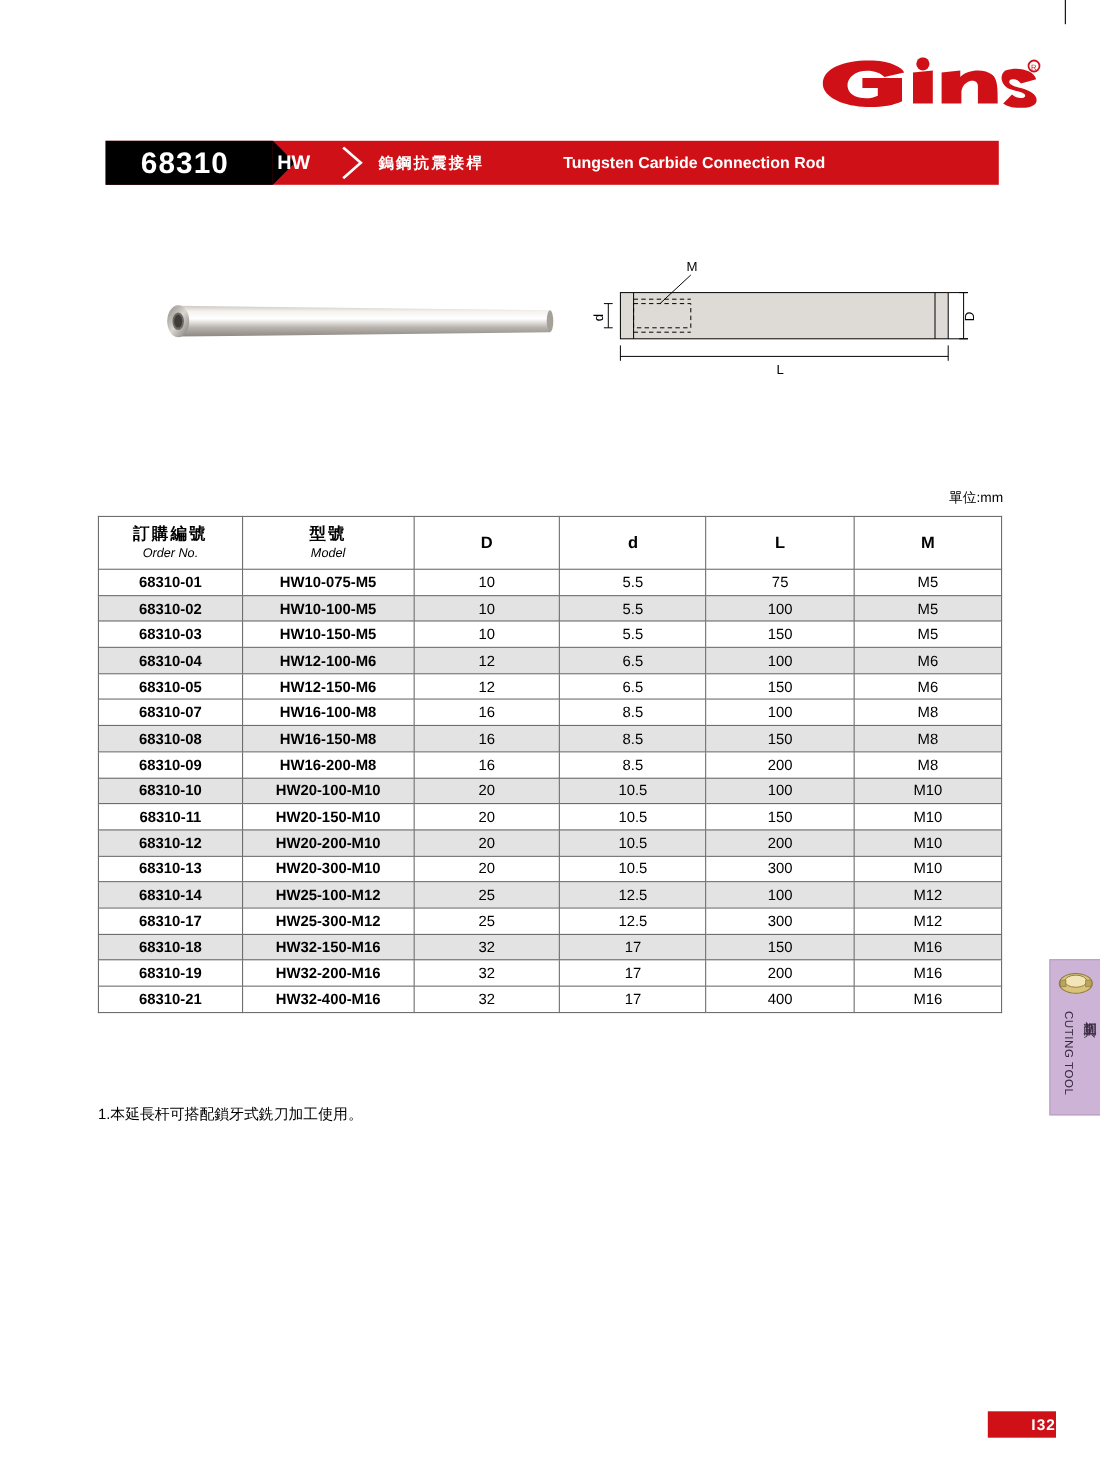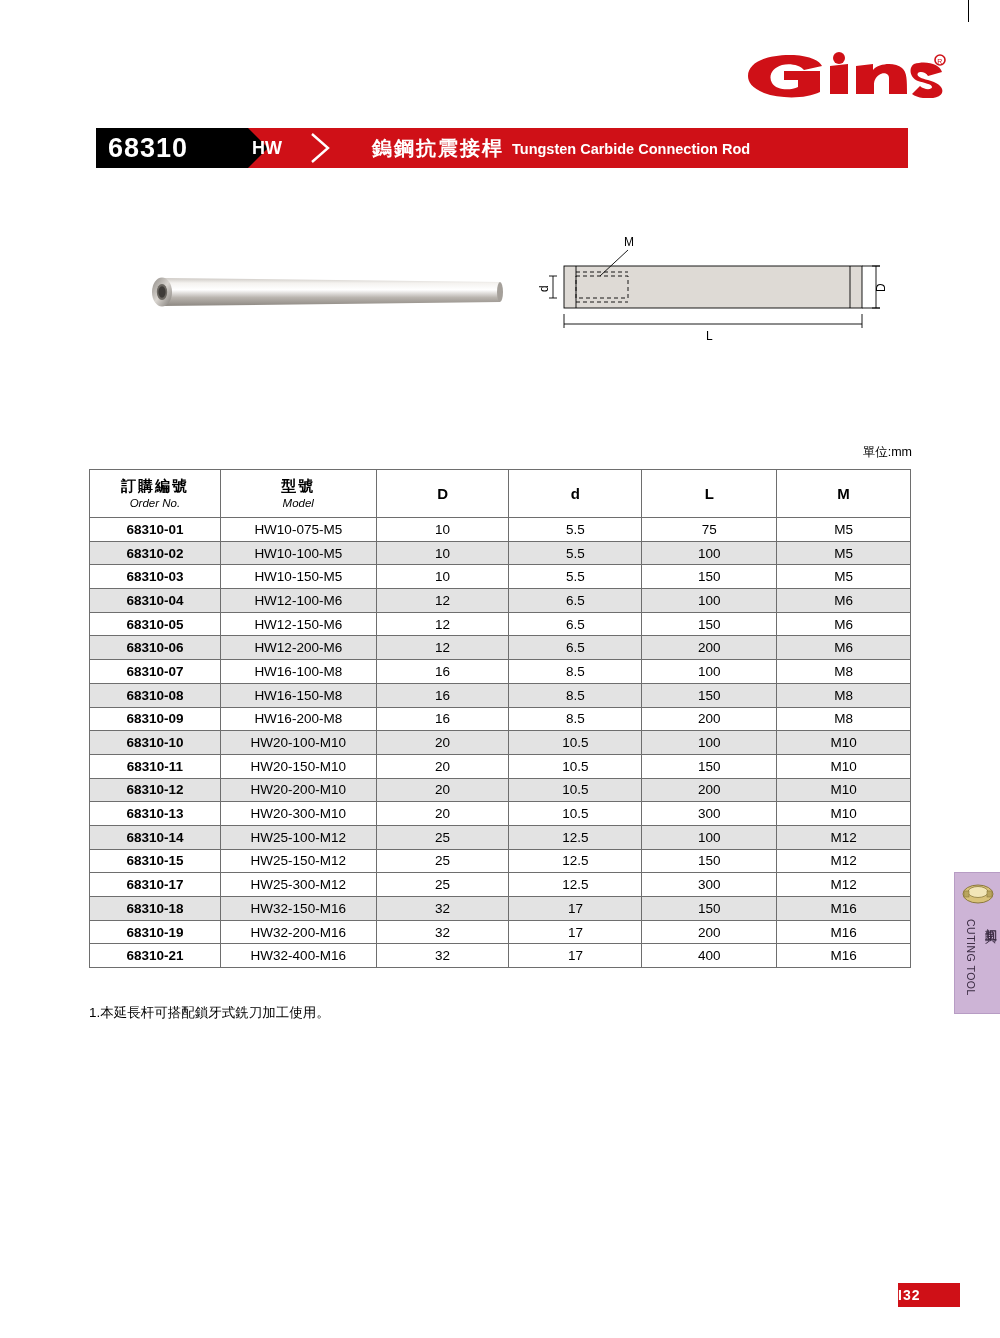--- a/index.html
+++ b/index.html
@@ -63,21 +63,21 @@
     top: 0;
     width: 0;
     height: 0;
     border-top: 20px solid transparent;
     border-bottom: 20px solid transparent;
     border-left: 20px solid #000;
   }
   .order-code {
     position: absolute;
     top: 128px;
-    left: 108px;
+    left: 128px;
     width: 136px;
     height: 40px;
     line-height: 40px;
     color: #fff;
     font-size: 27px;
     font-weight: bold;
     letter-spacing: 1px;
     z-index: 3;
   }
   .series-code {
@@ -98,25 +98,24 @@
     z-index: 3;
   }
   .chevron svg { display:block; }
   .title-cn {
     position: absolute;
     top: 128px;
     left: 344px;
     height: 40px;
     line-height: 41px;
     color: #fff;
-    font-size: 20px;
+    font-size: 14px;
     font-weight: bold;
     letter-spacing: 2px;
     z-index: 3;
-    margin-left: 28px;
   }
   .title-en {
     position: absolute;
     top: 128px;
     left: 512px;
     height: 40px;
     line-height: 42px;
     color: #fff;
     font-size: 14.5px;
     font-weight: bold;
@@ -192,20 +191,21 @@
   col.c-l     { width: 135px; }
   col.c-m     { width: 134px; }
   tbody tr.alt td { background: #e3e3e3; }
   tbody td.order {
     font-weight: bold;
     font-size: 13.5px;
     margin-top: 16px;
   }
   tbody td.model {
     font-size: 13.5px;
+    font-weight: bold;
   }
   
   .footnote {
     position: absolute;
     top: 1004px;
     left: 89px;
     font-size: 13.5px;
   }
   
   .side-tab {
@@ -246,21 +246,21 @@
   .page-number {
     position: absolute;
     top: 1283px;
     left: 898px;
     width: 62px;
     height: 24px;
     background: #cf1017;
     color: #fff;
     font-size: 14px;
     font-weight: bold;
-    text-align: left;
+    text-align: right;
     line-height: 24px;
     letter-spacing: 1px;
   }
 </style>
 </head>
 <body>
 
 <div class="page">
 
   <div class="crop-mark crop-top-right"></div>
@@ -414,28 +414,20 @@
             <td>M6</td>
           </tr>
           <tr>
             <td class="order">68310-05</td>
             <td class="model">HW12-150-M6</td>
             <td>12</td>
             <td>6.5</td>
             <td>150</td>
             <td>M6</td>
           </tr>
-          <tr class="alt">
-            <td class="order">68310-06</td>
-            <td class="model">HW12-200-M6</td>
-            <td>12</td>
-            <td>6.5</td>
-            <td>200</td>
-            <td>M6</td>
-          </tr>
           <tr>
             <td class="order">68310-07</td>
             <td class="model">HW16-100-M8</td>
             <td>16</td>
             <td>8.5</td>
             <td>100</td>
             <td>M8</td>
           </tr>
           <tr class="alt">
             <td class="order">68310-08</td>
@@ -484,28 +476,20 @@
             <td>10.5</td>
             <td>300</td>
             <td>M10</td>
           </tr>
           <tr class="alt">
             <td class="order">68310-14</td>
             <td class="model">HW25-100-M12</td>
             <td>25</td>
             <td>12.5</td>
             <td>100</td>
-            <td>M12</td>
-          </tr>
-          <tr>
-            <td class="order">68310-15</td>
-            <td class="model">HW25-150-M12</td>
-            <td>25</td>
-            <td>12.5</td>
-            <td>150</td>
             <td>M12</td>
           </tr>
           <tr>
             <td class="order">68310-17</td>
             <td class="model">HW25-300-M12</td>
             <td>25</td>
             <td>12.5</td>
             <td>300</td>
             <td>M12</td>
           </tr>

